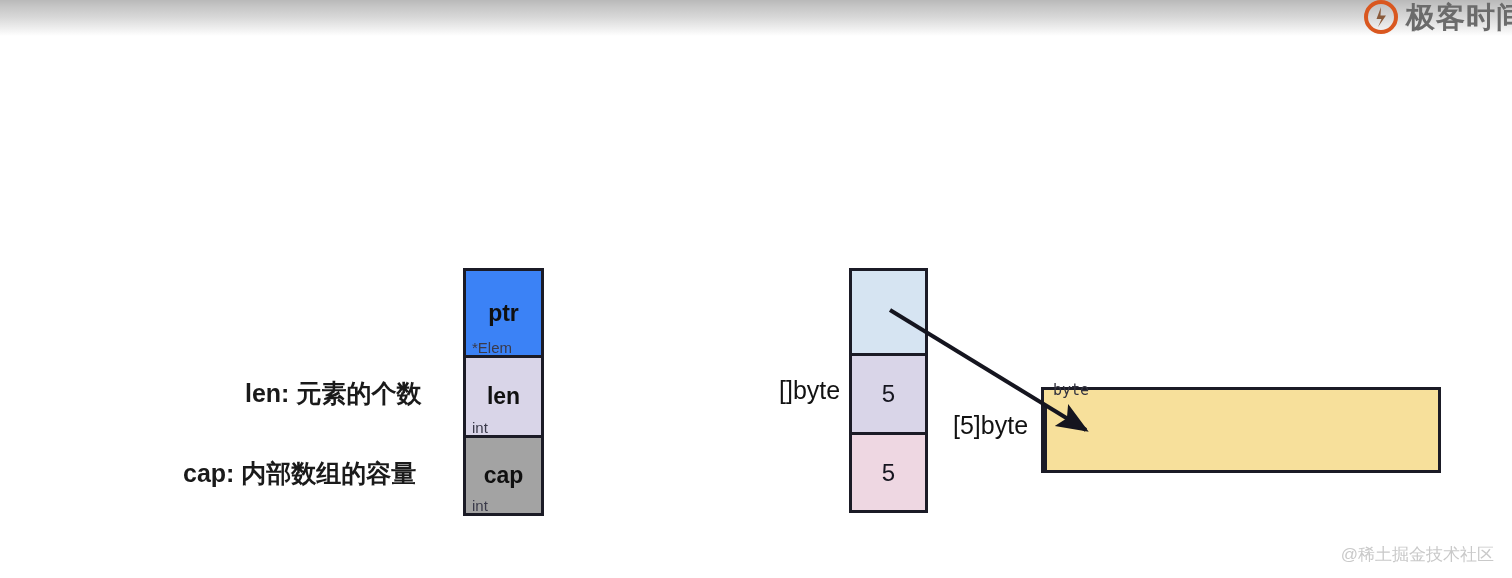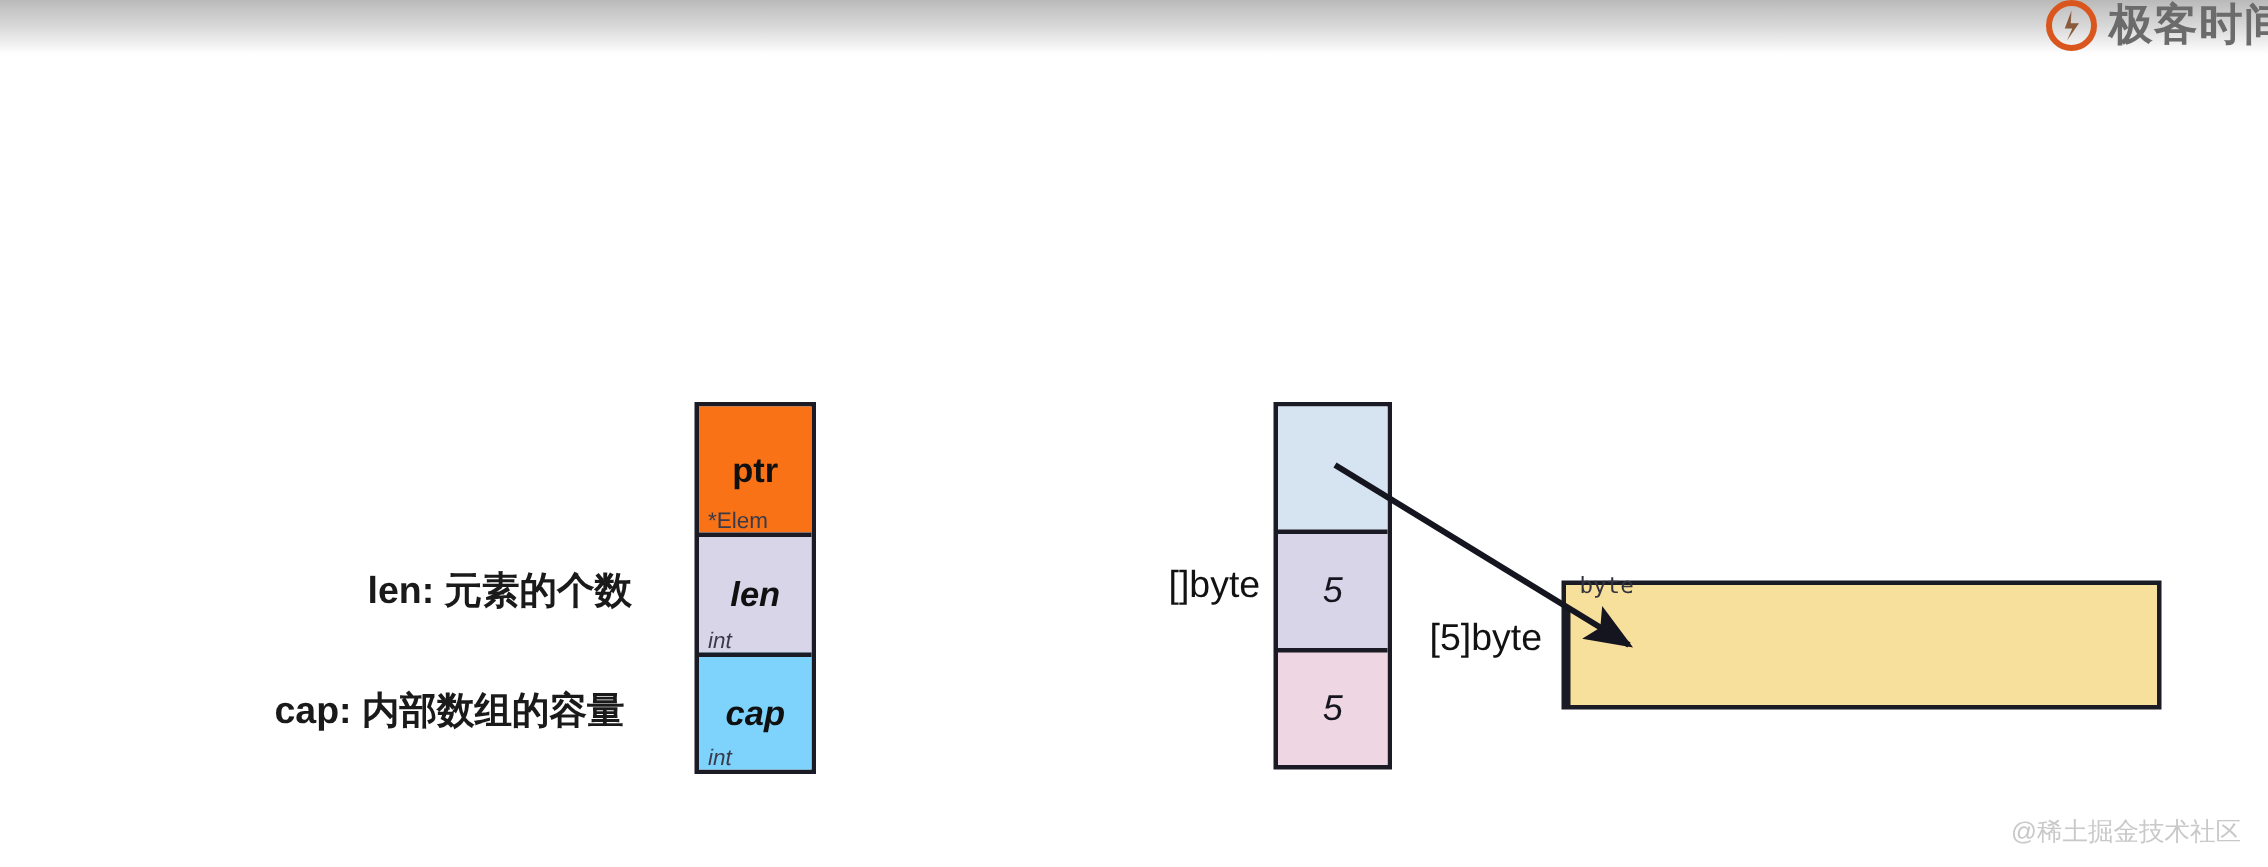--- a/index.html
+++ b/index.html
@@ -91,21 +91,20 @@
   .cell {
     position: relative;
     box-sizing: border-box;
     display: flex;
     flex-direction: column;
     align-items: center;
     justify-content: center;
   }
   .cell + .cell {
     border-top: 3px solid #1b1b26;
-    font-style: italic;
   }
   .cell-name {
     font-family: "Liberation Sans", "DejaVu Sans", sans-serif;
     font-size: 23px;
     font-weight: 700;
     color: #101010;
     line-height: 1;
   }
   .cell-type {
     position: absolute;
@@ -224,29 +223,29 @@
       </span>
       <span class="brand-text">极客时间</span>
     </div>
   </div>
 
 
   <div class="note note-len">len: 元素的个数</div>
   <div class="note note-cap">cap: 内部数组的容量</div>
 
   <div class="struct" id="struct-slice-header">
-    <div class="cell c0" style="background: #f97316;">
+    <div class="cell c0" style="background: #3b82f6;">
       <span class="cell-name">ptr</span>
       <span class="cell-type">*Elem</span>
     </div>
     <div class="cell c1" style="background: rgb(217, 213, 232);">
       <span class="cell-name">len</span>
       <span class="cell-type">int</span>
     </div>
-    <div class="cell c2" style="background: #7dd3fc;">
+    <div class="cell c2" style="background: #a3a3a3;">
       <span class="cell-name">cap</span>
       <span class="cell-type">int</span>
     </div>
   </div>
 
   <div class="type-label" id="label-slice-type">[]byte</div>
 
   <div class="struct" id="struct-slice-value">
     <div class="cell c0" style="background: rgb(214, 228, 242);">
       <span class="cell-value"></span>

